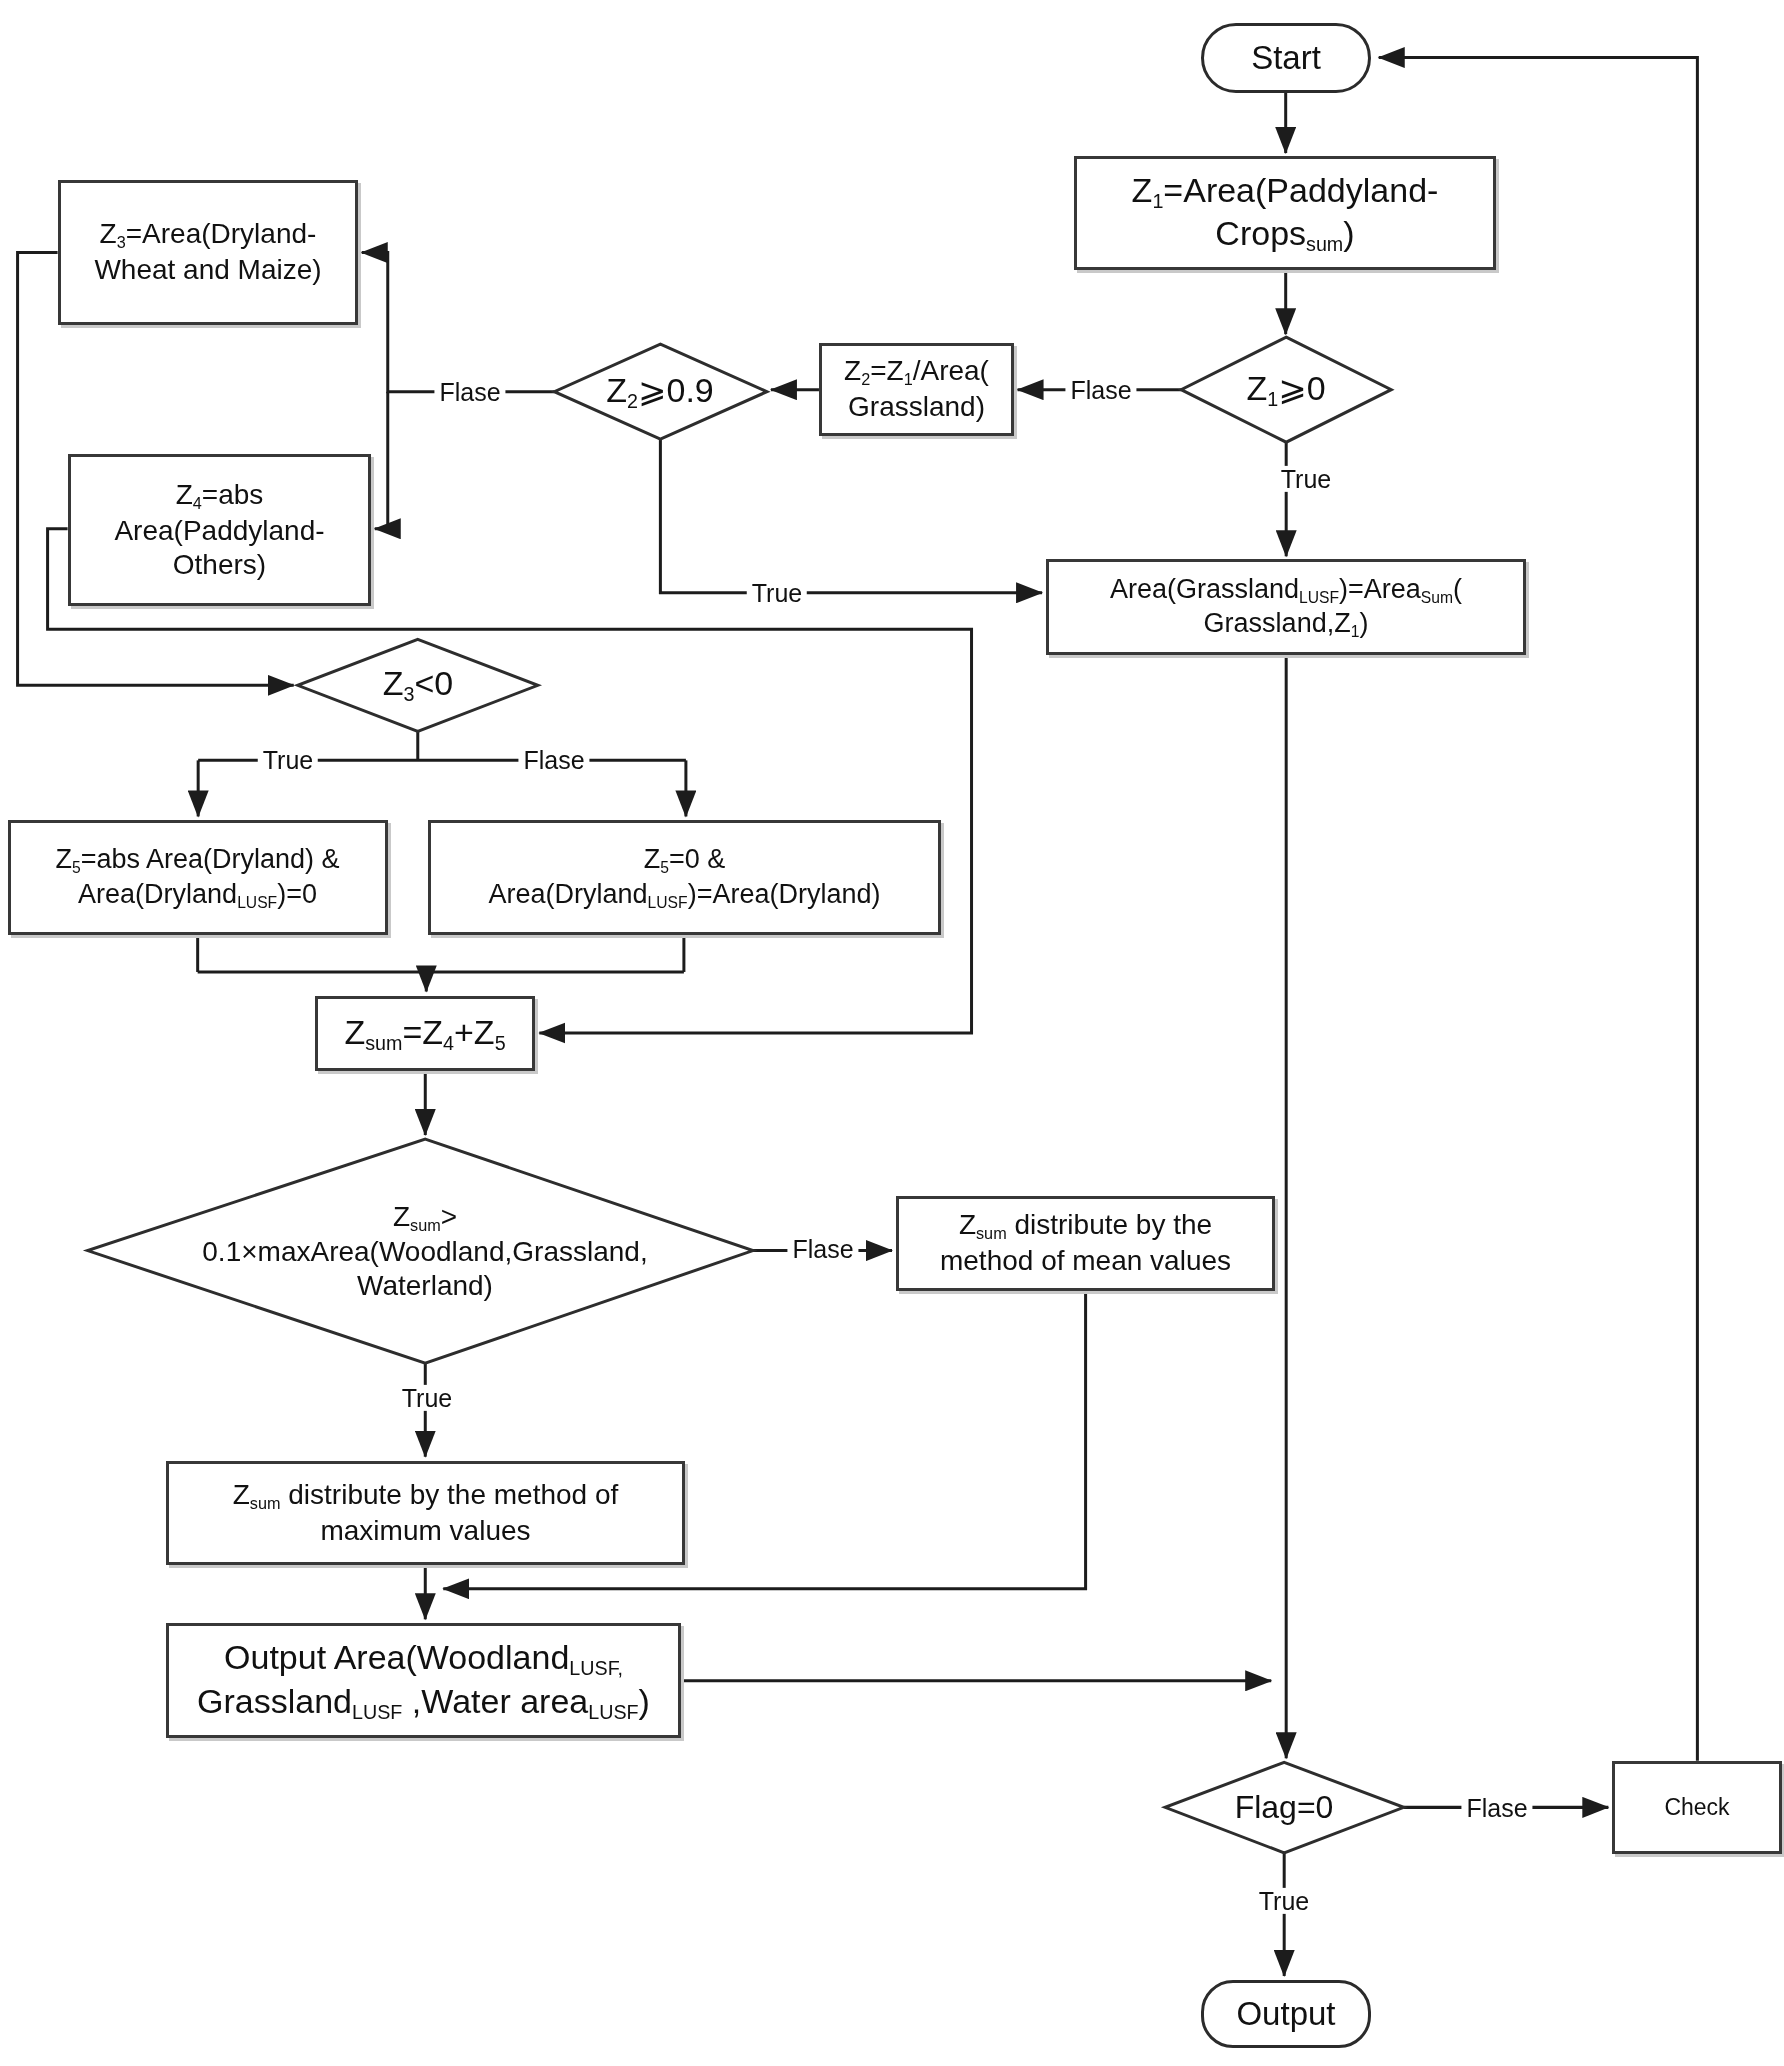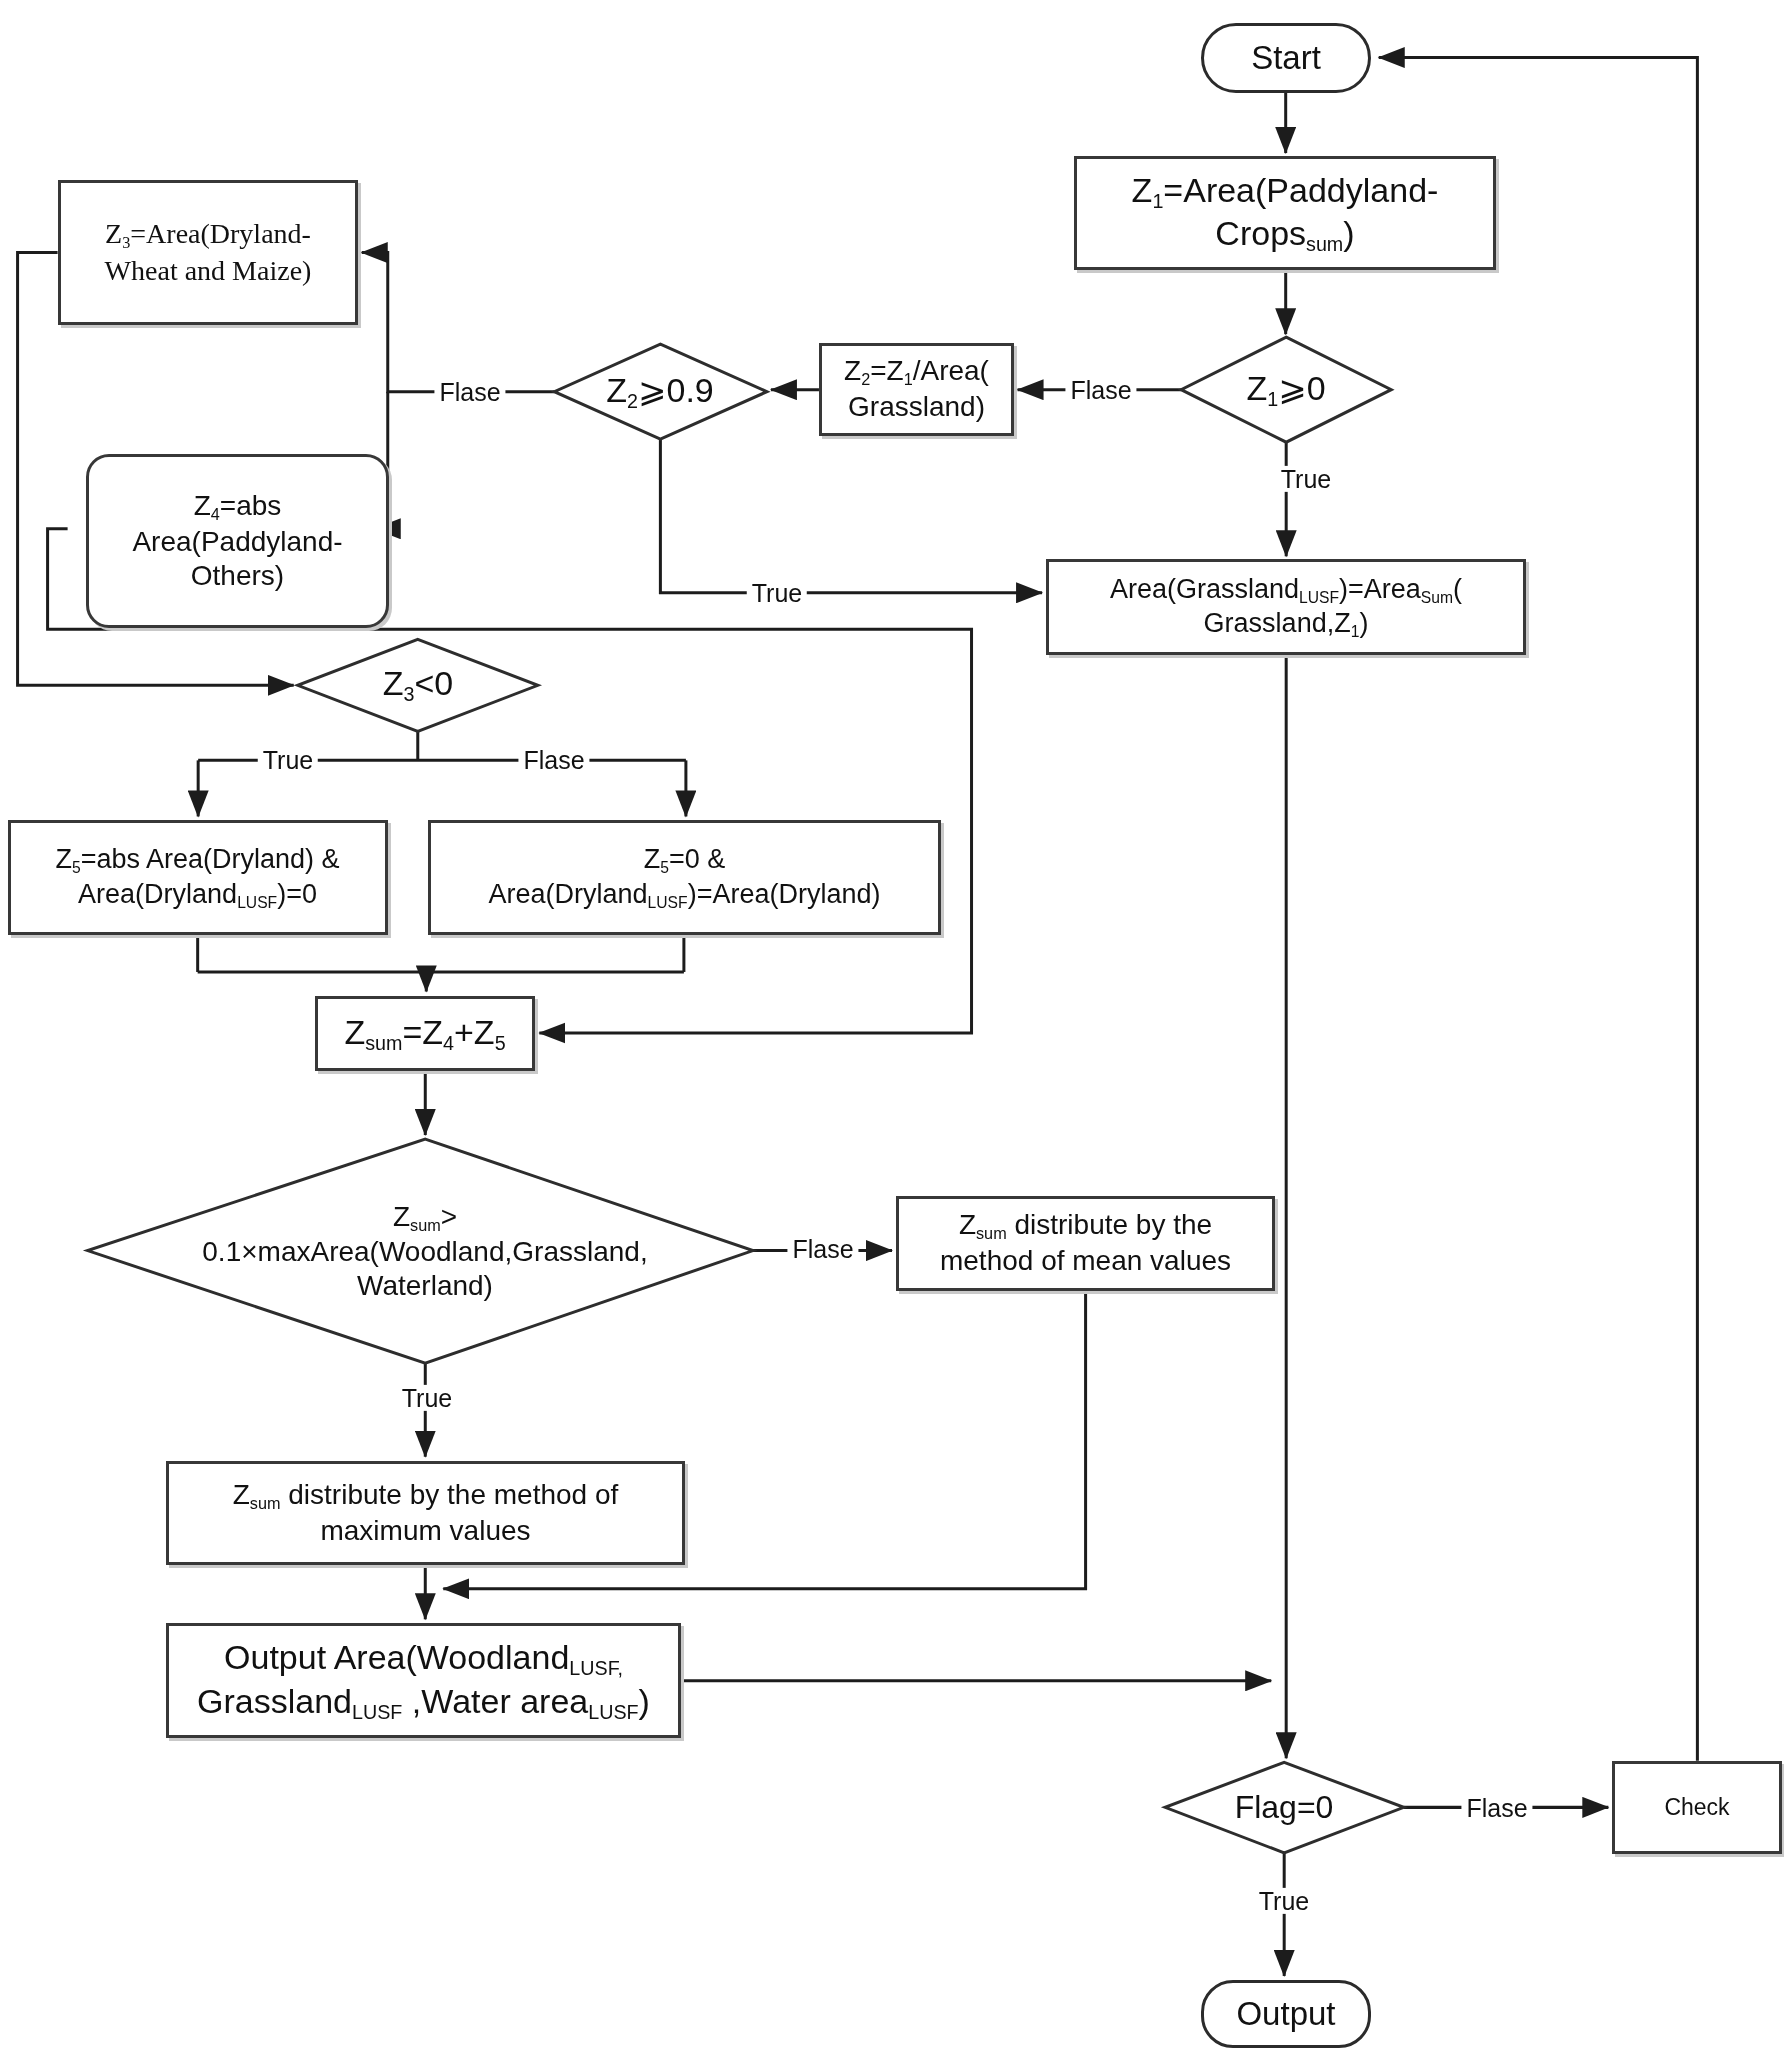--- a/index.html
+++ b/index.html
@@ -109,26 +109,26 @@
   <div class="box fs58" style="left:1074px;top:156px;width:422px;height:114px;">
       <div class="tline"><span>Z</span><span class="sub">1</span><span>=Area(Paddyland-</span></div>
       <div class="tline"><span>Crops</span><span class="sub">sum</span><span>)</span></div>
     </div>
 
   <div class="box fs56" style="left:819px;top:343px;width:195px;height:93px;">
       <div class="tline"><span>Z</span><span class="sub">2</span><span>=Z</span><span class="sub">1</span><span>/Area(</span></div>
       <div class="tline"><span>Grassland)</span></div>
     </div>
 
-  <div class="box fs56" style="left:58px;top:180px;width:300px;height:145px;font-family:Liberation Serif, serif;">
+  <div class="box fs56" style="left:58px;top:180px;width:300px;height:145px;">
       <div class="tline"><span>Z</span><span class="sub">3</span><span>=Area(Dryland-</span></div>
       <div class="tline"><span>Wheat and Maize)</span></div>
     </div>
 
-  <div class="box fs56" style="left:86px;top:454px;width:303px;height:174px;border-radius:23px;">
+  <div class="box fs56" style="left:68px;top:454px;width:303px;height:152px;">
       <div class="tline"><span>Z</span><span class="sub">4</span><span>=abs</span></div>
       <div class="tline"><span>Area(Paddyland-</span></div>
       <div class="tline"><span>Others)</span></div>
     </div>
 
   <div class="box fs54" style="left:1046px;top:559px;width:480px;height:96px;">
       <div class="tline"><span>Area(Grassland</span><span class="sub">LUSF</span><span>)=Area</span><span class="sub">Sum</span><span>(</span></div>
       <div class="tline"><span>Grassland,Z</span><span class="sub">1</span><span>)</span></div>
     </div>
 

